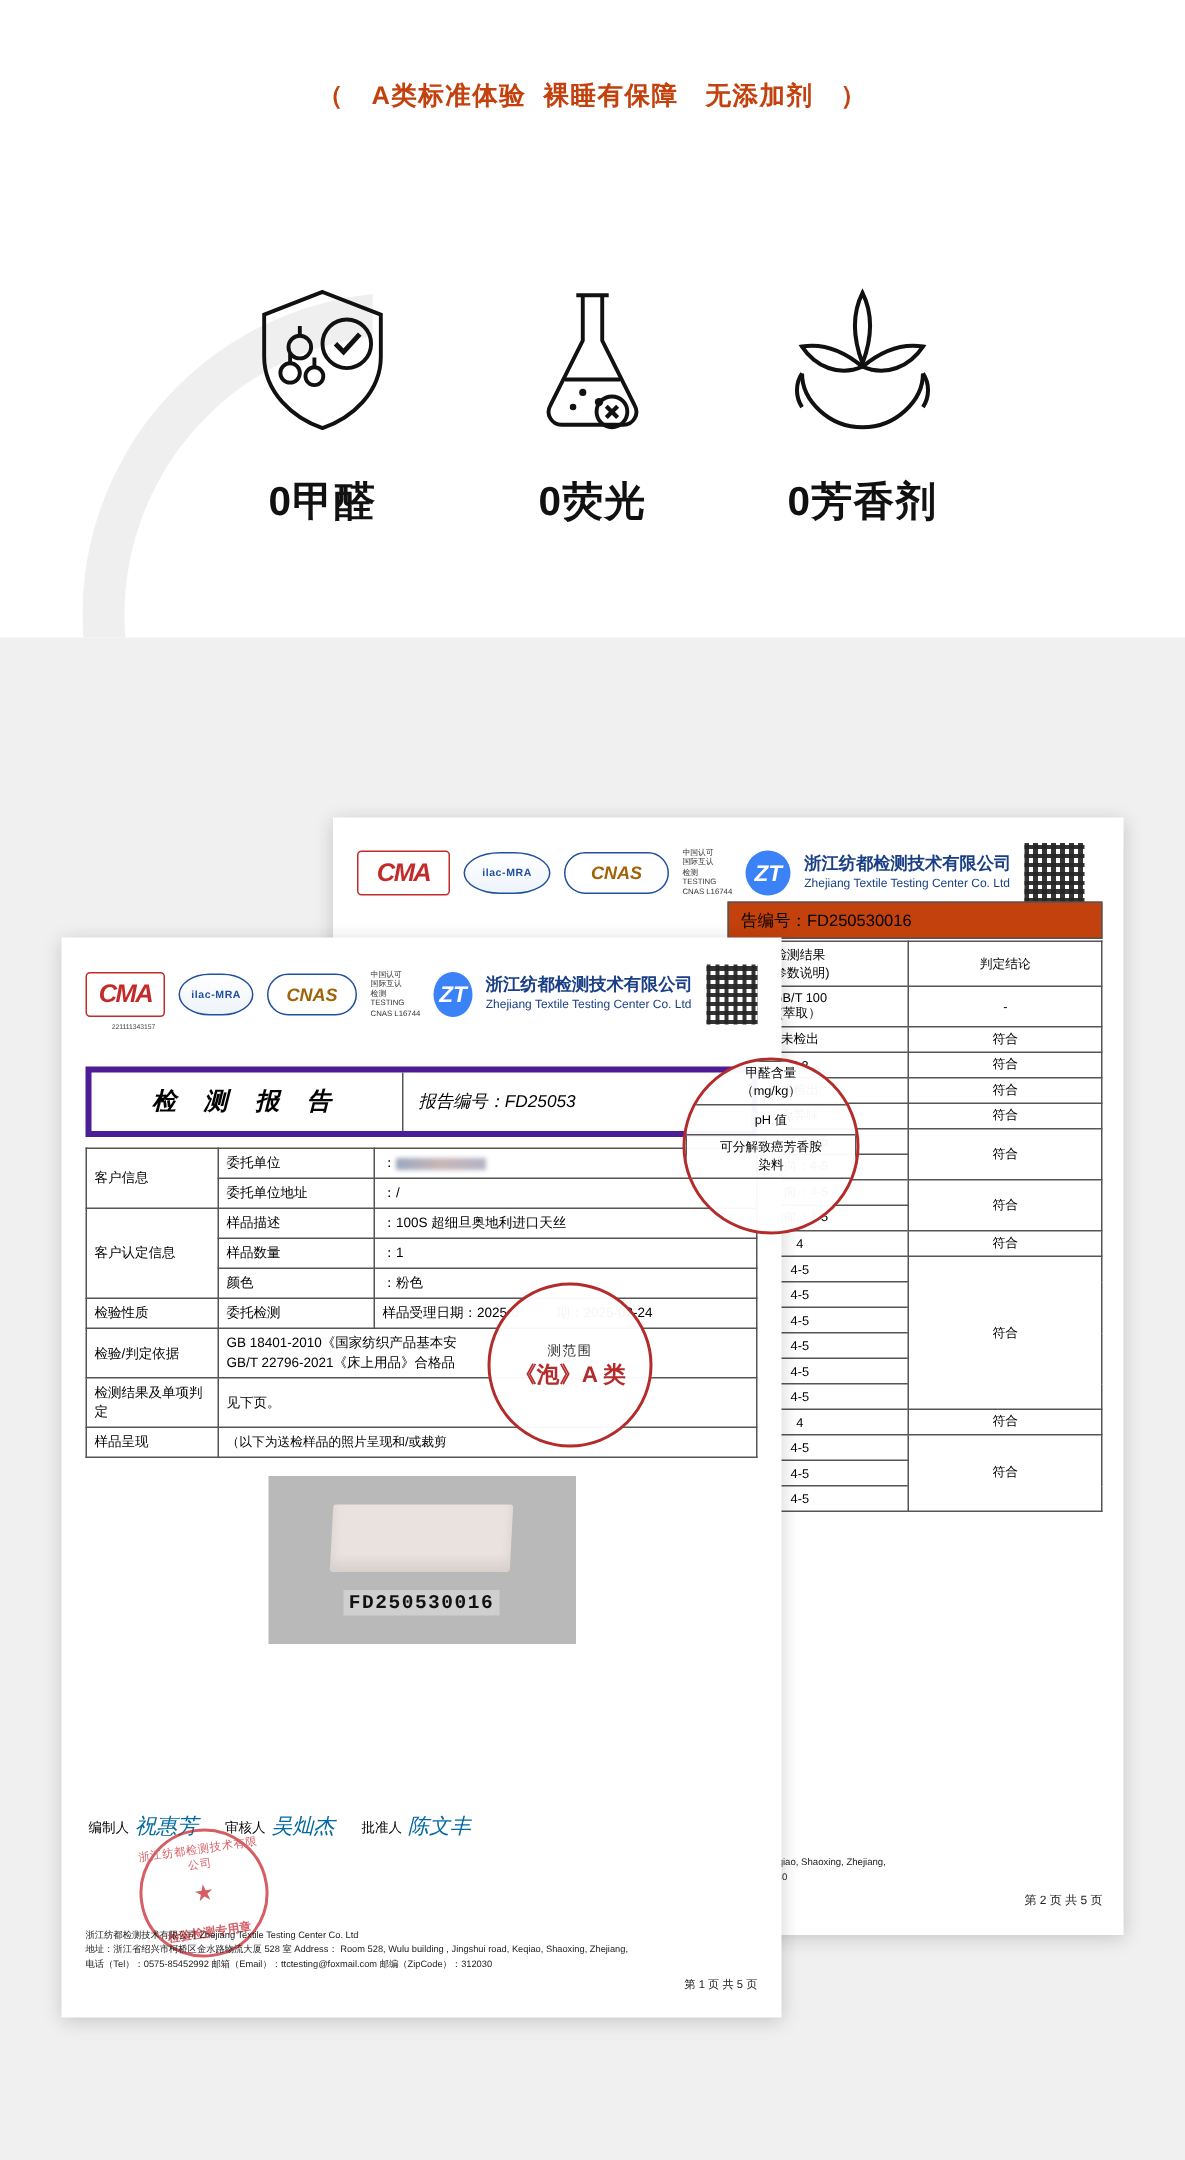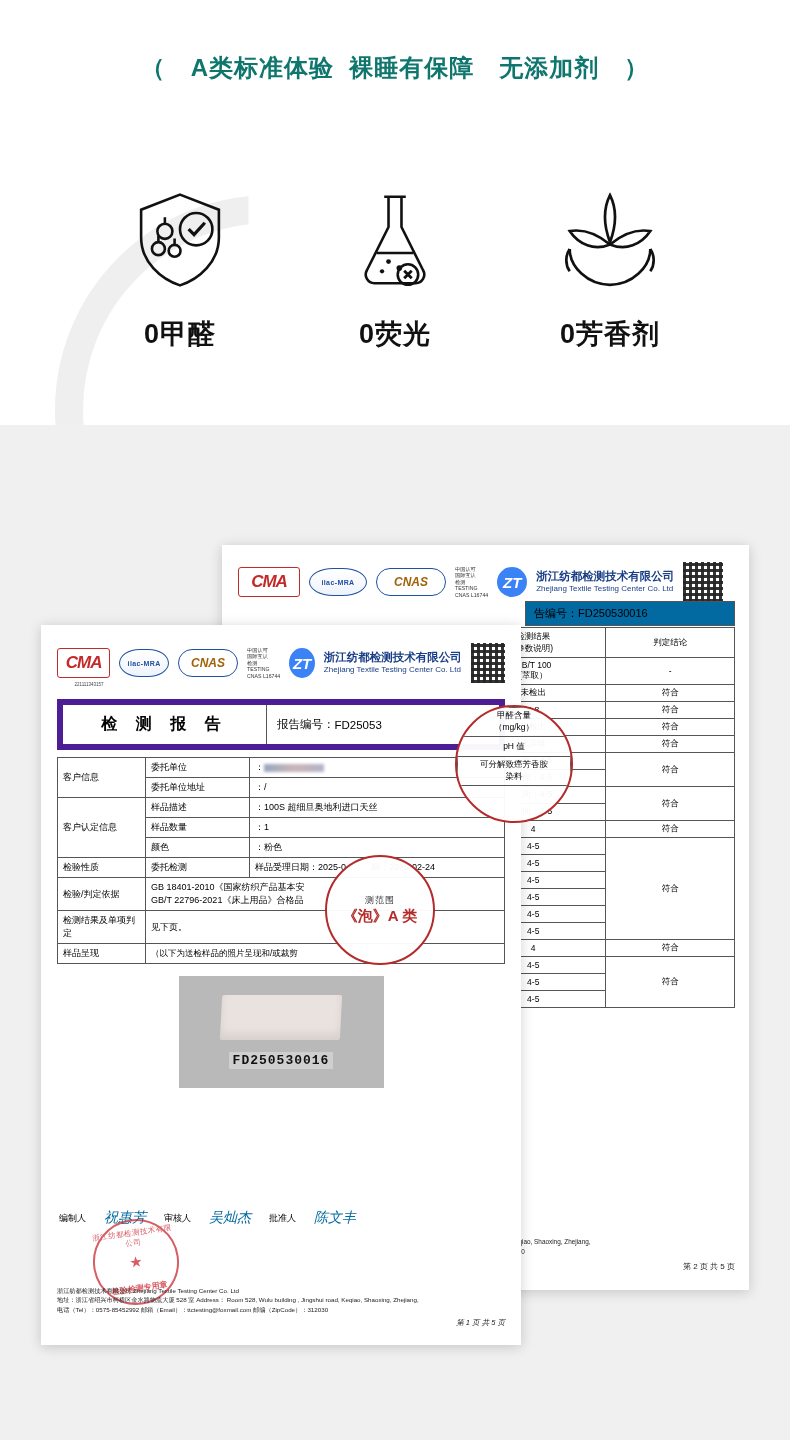--- a/index.html
+++ b/index.html
@@ -12,37 +12,37 @@
   .page { position: relative; width: 790px; height: 1440px; background: #fff; }
 
   
   .banner {
     position: absolute; left: 0; top: 0; width: 790px; height: 425px;
     background: #ffffff; overflow: hidden;
   }
   .banner-headline {
     position: absolute; left: 0; top: 52px; width: 790px;
     text-align: center;
-    font-size: 24px; font-weight: bold; color: #0f766e;
+    font-size: 17px; font-weight: bold; color: #c2410c;
     letter-spacing: 1px;
     white-space: pre;
   }
   
   .arc {
     position: absolute;
     left: 55px; top: 195px;
     width: 430px; height: 430px;
     border: 28px solid #efefef;
     border-radius: 50%;
     clip-path: inset(0 55% 0 0);
   }
 
   .features {
     position: absolute; left: 0; top: 180px; width: 790px;
-    display: flex; justify-content: space-between; align-items: flex-end;
+    display: flex; justify-content: center; align-items: flex-end;
     padding: 0 90px;
   }
   .feature { width: 180px; text-align: center; }
   .feature .ico { height: 120px; display: flex; align-items: center; justify-content: center; }
   .feature .cap {
     margin-top: 16px;
     font-size: 27px; font-weight: bold; color: #111;
     letter-spacing: 1px;
   }
 
@@ -97,21 +97,21 @@
   .qr {
     width: 40px; height: 40px;
     background:
       repeating-linear-gradient(90deg,#111 0 3px,#fff 3px 6px),
       repeating-linear-gradient(0deg,#111 0 3px,#fff 3px 6px);
     background-blend-mode: multiply;
     opacity: .85;
   }
 
   
-  .title-row { display: flex; margin-top: 12px; border: 6px solid #4c1d95; }
+  .title-row { display: flex; margin-top: 24px; border: 4px solid #4c1d95; font-style: italic; }
   .title-cell {
     flex: 1; text-align: center; padding: 9px 0;
     font-size: 16px; font-weight: bold; letter-spacing: 7px; border-right: 1px solid #555;
   }
   .title-no { width: 232px; display: flex; align-items: center; padding-left: 10px; font-size: 11.5px; }
 
   
   table.info { width: 100%; border-collapse: collapse; margin-top: 7px; font-size: 9px; }
   table.info td { border: 1px solid #555; padding: 3px 5px; vertical-align: middle; }
   td.lbl { width: 88px; }
@@ -132,21 +132,21 @@
   .photo-code {
     margin-top: 12px; font-family: "Liberation Mono", monospace; font-size: 13px;
     letter-spacing: 1px; color: #111; background: #cfcfcf; padding: 1px 4px;
     font-weight: bold;
   }
 
   .sign-row {
     position: absolute; left: 18px; right: 18px; bottom: 118px;
     display: flex; font-size: 9px; align-items: center; gap: 18px;
   }
-  .sign-item { display: flex; align-items: center; gap: 18px; }
+  .sign-item { display: flex; align-items: center; gap: 4px; }
   .sign-script { font-family: Liberation Sans, sans-serif; font-style: italic; font-size: 14px; color: #0369a1; }
 
   .stamp {
     position: absolute; left: 52px; bottom: 40px;
     width: 86px; height: 86px; border: 2px solid #c8202a; border-radius: 50%;
     color: #c8202a; opacity: .72;
     display: flex; align-items: center; justify-content: center;
     transform: rotate(-8deg);
   }
   .stamp .star { font-size: 15px; }
@@ -156,27 +156,27 @@
   }
   .stamp-bottom {
     position: absolute; bottom: 9px; left: 0; width: 100%; text-align: center;
     font-size: 8px; font-weight: bold;
   }
 
   .footer {
     position: absolute; left: 16px; right: 16px; bottom: 16px;
     font-size: 6.2px; line-height: 1.55; color: #222;
   }
-  .footer .page-no { text-align: right; font-size: 7.5px; margin-top: 3px; font-style: italic; }
+  .footer .page-no { text-align: right; font-size: 7.5px; margin-top: 3px; }
 
   
   .back-head-row { display:flex; align-items:center; gap:9px; height: 46px; }
   .no-box {
-    position: absolute; right: 14px; top: 56px; width: 210px;
-    border: 1px solid #555; padding: 4px 8px; font-size: 11px; background: #0369a1;
+    position: absolute; right: 14px; top: 56px; width: 250px;
+    border: 1px solid #555; padding: 4px 8px; font-size: 11px; background: #c2410c;
   }
   table.res {
     position: absolute; left: 238px; top: 82px; width: 275px;
     border-collapse: collapse; font-size: 8.5px; background: #fff;
   }
   table.res td, table.res th {
     border: 1px solid #555; padding: 2px 4px; text-align: center; height: 17px;
   }
   table.res th { font-weight: normal; height: 30px; }
   .res-left { text-align: left; padding-left: 10px; }

